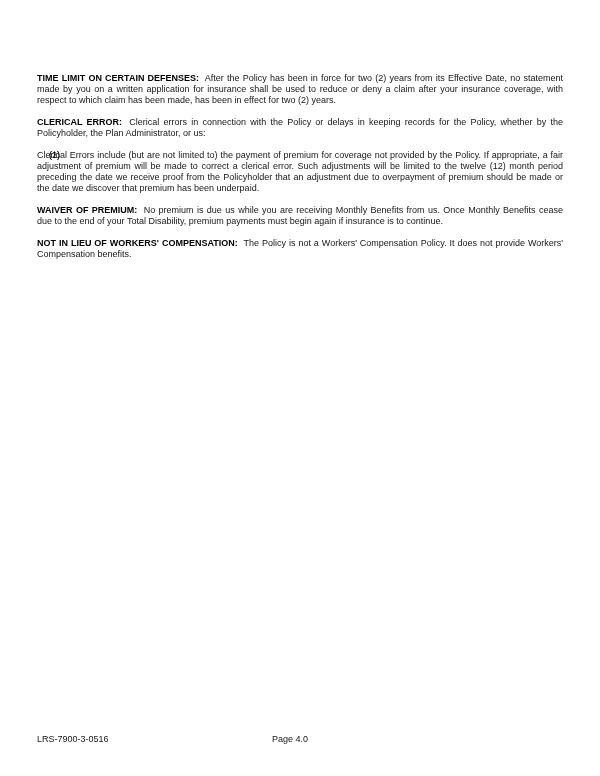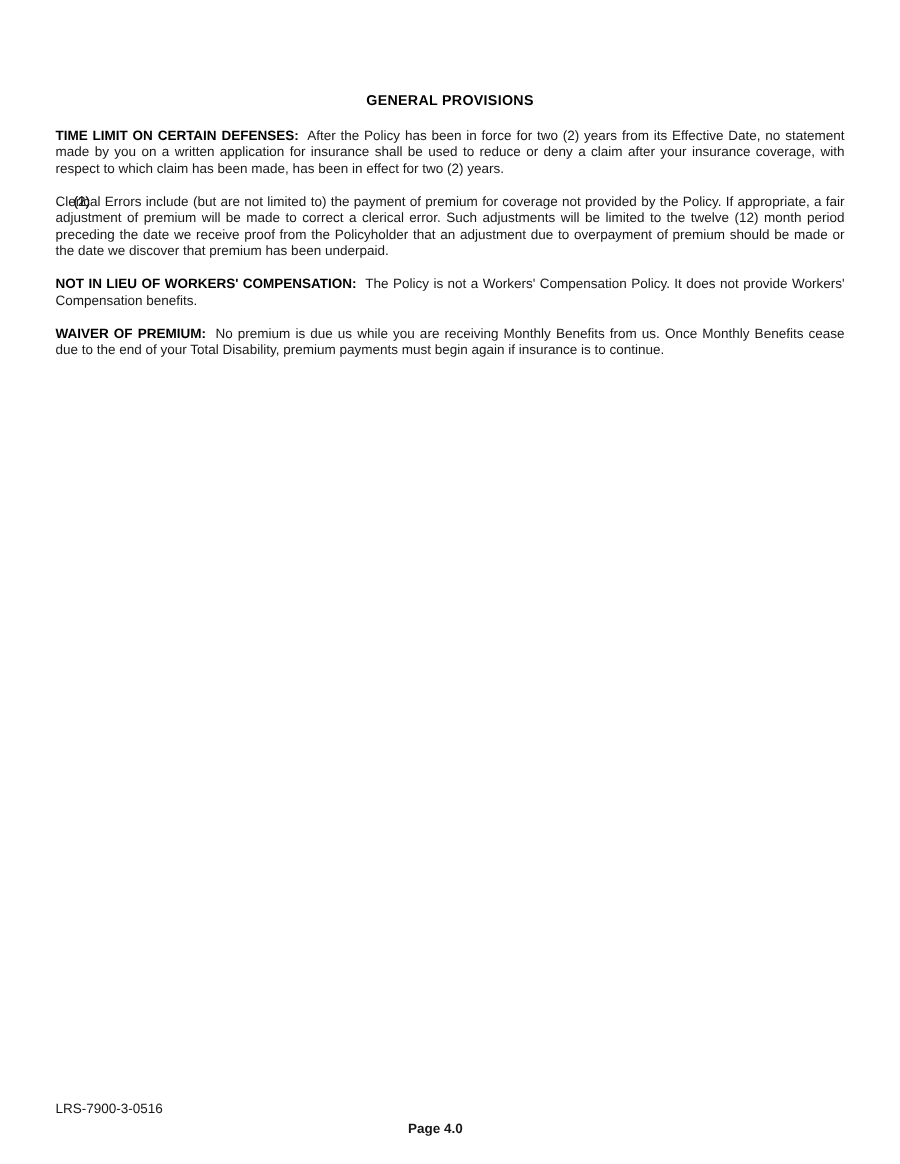--- a/index.html
+++ b/index.html
@@ -26,21 +26,21 @@
   }
   .doc-title {
     font-size: 9.5px;
     font-weight: bold;
     color: #000000;
     text-align: center;
     margin: 0 0 12px 0;
     letter-spacing: 0.2px;
   }
   .para {
-    margin: 0 0 11px 0;
+    margin: 11px 0 11px 0;
     text-align: justify;
   }
   .lead {
     font-weight: bold;
     color: #000000;
     padding-right: 3px;
   }
   .num-list {
     list-style: none;
     margin: 3px 0 0 0;
@@ -64,59 +64,61 @@
     height: 11px;
   }
   .footer .form-no {
     position: absolute;
     left: 0;
     top: 0;
   }
   .footer .page-no {
     position: absolute;
     left: 235px;
-    top: 13px;
-    font-weight: bold;
+    top: 0;
   }
 </style>
 </head>
 <body>
 
 <div class="page">
   <div class="content">
 
-    <h1 class="doc-title">GENERAL PROVISIONS</h1>
 
     <p class="para">
       <span class="lead">TIME LIMIT ON CERTAIN DEFENSES:</span>
       <span>After the Policy has been in force for two (2) years from its Effective Date, no statement made by you on a written application for insurance shall be used to reduce or deny a claim after your insurance coverage, with respect to which claim has been made, has been in effect for two (2) years.</span>
     </p>
 
+    <p class="para">
+      <span class="lead">CLERICAL ERROR:</span>
+      <span>Clerical errors in connection with the Policy or delays in keeping records for the Policy, whether by the Policyholder, the Plan Administrator, or us:</span>
+    </p>
 
     <ol class="num-list">
       <li class="num-item">
         <span class="num">(1)</span>
       </li>
       <li class="num-item">
         <span class="num">(2)</span>
       </li>
     </ol>
 
     <p class="para">
       <span>Clerical Errors include (but are not limited to) the payment of premium for coverage not provided by the Policy. If appropriate, a fair adjustment of premium will be made to correct a clerical error. Such adjustments will be limited to the twelve (12) month period preceding the date we receive proof from the Policyholder that an adjustment due to overpayment of premium should be made or the date we discover that premium has been underpaid.</span>
     </p>
 
     <p class="para">
-      <span class="lead">NOT IN LIEU OF WORKERS' COMPENSATION:</span>
-      <span>The Policy is not a Workers' Compensation Policy. It does not provide Workers' Compensation benefits.</span>
+      <span class="lead">WAIVER OF PREMIUM:</span>
+      <span>No premium is due us while you are receiving Monthly Benefits from us. Once Monthly Benefits cease due to the end of your Total Disability, premium payments must begin again if insurance is to continue.</span>
     </p>
 
     <p class="para">
-      <span class="lead">WAIVER OF PREMIUM:</span>
-      <span>No premium is due us while you are receiving Monthly Benefits from us. Once Monthly Benefits cease due to the end of your Total Disability, premium payments must begin again if insurance is to continue.</span>
+      <span class="lead">NOT IN LIEU OF WORKERS' COMPENSATION:</span>
+      <span>The Policy is not a Workers' Compensation Policy. It does not provide Workers' Compensation benefits.</span>
     </p>
 
   </div>
 
   <div class="footer">
     <span class="form-no">LRS-7900-3-0516</span>
     <span class="page-no">Page 4.0</span>
   </div>
 </div>
 

